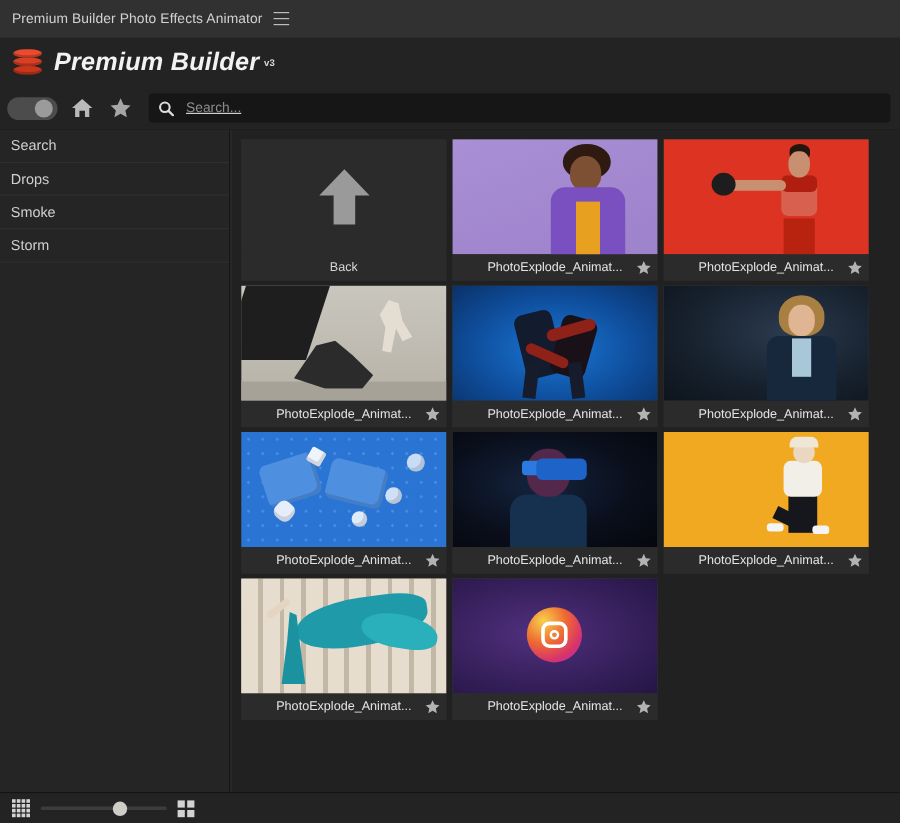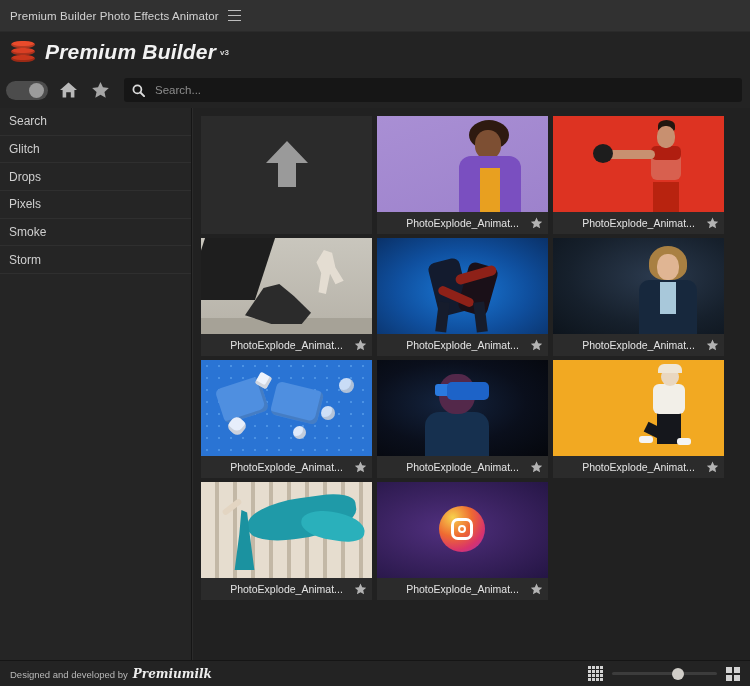--- a/index.html
+++ b/index.html
@@ -149,20 +149,21 @@
   }
   .searchbox svg { flex: 0 0 auto; margin-right: 10px; }
   .search-input {
     background: transparent;
     border: none;
     outline: none;
     color: #cfcfcf;
     font-size: 11.5px;
     font-family: "Liberation Sans", sans-serif;
     width: 100%;
+    text-decoration: underline;
   }
   .search-input::placeholder { color: #8c8c8c; }
 
   
   .body {
     flex: 1 1 auto;
     display: flex;
     background: #1c1c1c;
     overflow: hidden;
   }
@@ -453,44 +454,41 @@
     </div>
   </div>
 
   <div class="body">
 
     <div class="sidebar" id="sidebar">
         <div class="side-item">
           <span>Search</span>
         </div>
         <div class="side-item">
-          <span>Glitch</span>
-        </div>
-        <div class="side-item">
           <span>Drops</span>
-        </div>
-        <div class="side-item">
-          <span>Pixels</span>
         </div>
         <div class="side-item">
           <span>Smoke</span>
         </div>
         <div class="side-item">
           <span>Storm</span>
         </div>
       </div>
 
     <div class="content">
       <div class="grid" id="grid">
 
         <div class="tile tile-back">
           <div class="thumb">
             <svg width="46" height="50" viewBox="0 0 46 50">
               <path d="M23 2 L44 24 L32 24 L32 48 L14 48 L14 24 L2 24 Z" fill="#9a9a9a"></path>
             </svg>
+          </div>
+          <div class="caption">
+            <span class="caption-text">Back</span>
           </div>
         </div>
 
       <div class="tile">
             <div class="thumb">
               <div class="art a-purple">
                 <div class="fig hair"></div>
                 <div class="fig head"></div>
                 <div class="fig torso"></div>
                 <div class="fig shirt"></div>
@@ -657,24 +655,20 @@
               <span class="star"><svg width="13" height="13" viewBox="0 0 20 19">
                   <path d="M10 1 L12.6 6.7 L18.8 7.4 L14.2 11.6 L15.5 17.7 L10 14.5 L4.5 17.7 L5.8 11.6 L1.2 7.4 L7.4 6.7 Z" fill="#b3b3b3"></path>
                 </svg></span>
             </div>
           </div>
         </div>
     </div>
   </div>
 
   <div class="footer">
-    <div class="credit">
-      <span class="credit-text">Designed and developed by</span>
-      <span class="credit-logo">Premiumilk</span>
-    </div>
     <div class="zoomctl">
       <span class="gridicon small">
         <b></b>
           <b></b>
           <b></b>
           <b></b>
           <b></b>
           <b></b>
           <b></b>
           <b></b>

